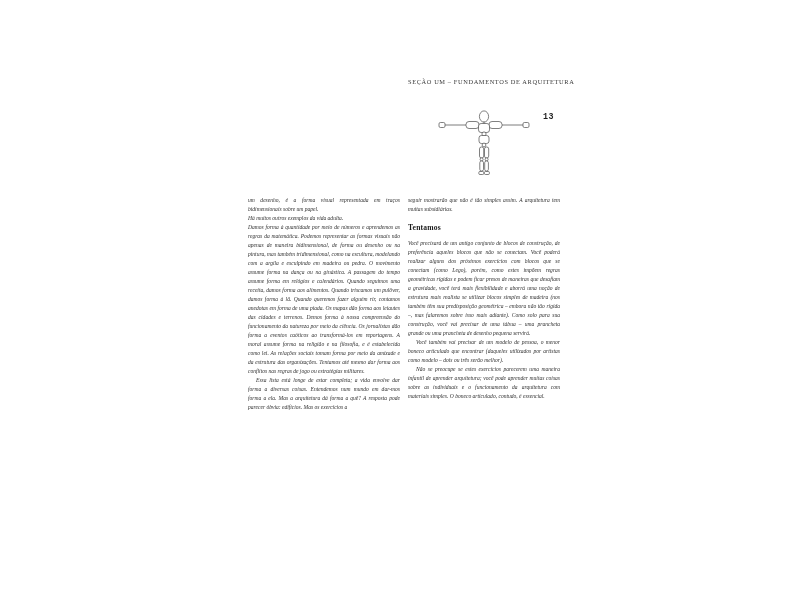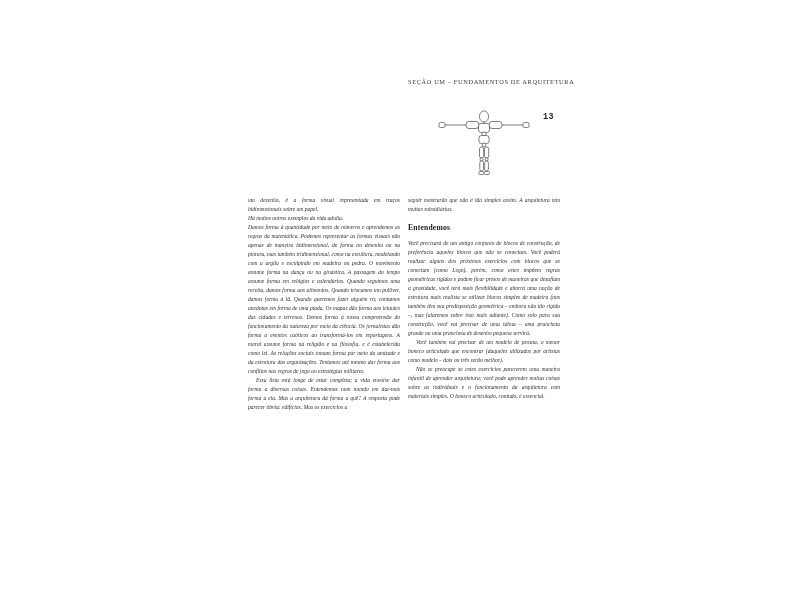--- a/index.html
+++ b/index.html
@@ -145,19 +145,19 @@
 
   <div class="col col-left">
     <p>um desenho, é a forma visual representada em traços bidimensionais sobre um papel.</p>
     <p>Há muitos outros exemplos da vida adulta.</p>
     <p>Damos forma à quantidade por meio de números e aprendemos as regras da matemática. Podemos representar as formas visuais não apenas de maneira bidimensional, de forma ou desenho ou na pintura, mas também tridimensional, como na escultura, modelando com a argila e esculpindo em madeira ou pedra. O movimento assume forma na dança ou na ginástica. A passagem do tempo assume forma em relógios e calendários. Quando seguimos uma receita, damos forma aos alimentos. Quando triscamos um pulôver, damos forma à lã. Quando queremos fazer alguém rir, contamos anedotas em forma de uma piada. Os mapas dão forma aos leiautes das cidades e terrenos. Demos forma à nossa compreensão do funcionamento da natureza por meio da ciência. Os jornalistas dão forma a eventos caóticos ao transformá-los em reportagens. A moral assume forma na religião e na filosofia, e é estabelecida como lei. As relações sociais tomam forma por meio da amizade e da estrutura das organizações. Tentamos até mesmo dar forma aos conflitos nas regras de jogo ou estratégias militares.</p>
     <p class="indent">Essa lista está longe de estar completa; a vida envolve dar forma a diversas coisas. Entendemos num mundo em dar-mos forma a ela. Mas a arquitetura dá forma a quê? A resposta pode parecer óbvia: edifícios. Mas os exercícios a</p>
   </div>
 
   <div class="col col-right">
     <p>seguir mostrarão que não é tão simples assim. A arquitetura tem muitas subsidiárias.</p>
-    <h2 class="subhead gap-before">Entendemos</h2>
+    <h2 class="subhead gap-before">Tentamos</h2>
     <p>Você precisará de um antigo conjunto de blocos de construção, de preferência aqueles blocos que não se conectam. Você poderá realizar alguns dos próximos exercícios com blocos que se conectam (como Lego), porém, como estes impõem regras geométricas rígidas e podem ficar presos de maneiras que desafiam a gravidade, você terá mais flexibilidade e aborrá uma noção de estrutura mais realista se utilizar blocos simples de madeira (nos também têm sua predisposição geométrica – embora não tão rígida –, mas falaremos sobre isso mais adiante). Como solo para sua construção, você vai precisar de uma tábua – uma prancheta grande ou uma prancheta de desenho pequena servirá.</p>
     <p class="indent">Você também vai precisar de um modelo de pessoa, o menor boneco articulado que encontrar (daqueles utilizados por artistas como modelo – dois ou três serão melhor).</p>
     <p class="indent">Não se preocupe se estes exercícios parecerem uma maneira infantil de aprender arquitetura; você pode aprender muitas coisas sobre as individuais e o funcionamento da arquitetura com materiais simples. O boneco articulado, contudo, é essencial.</p>
   </div>
 
 </div>
 
 </body></html>

